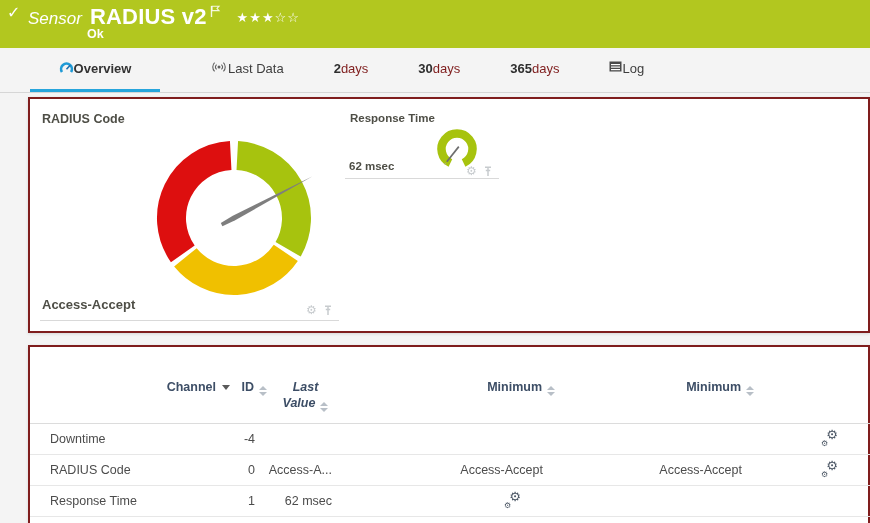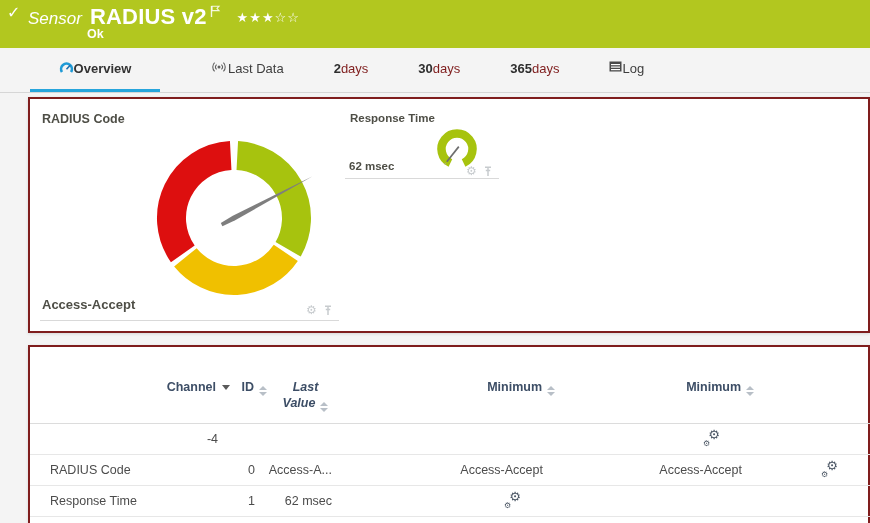--- a/index.html
+++ b/index.html
@@ -198,20 +198,21 @@
         <div class="hcell">
           <span>Minimum</span><span class="sort">
               <i class="u"></i>
               <i class="d"></i>
             </span>
         </div>
         <div class="hcell settings"></div>
       </div>
 
       <div class="trow tbody-row">
+        <div class="cell chan">Downtime</div>
         <div class="cell">-4</div>
         <div class="cell"></div>
         <div class="cell"></div>
         <div class="cell"></div>
         <div class="cell settings"><span class="gearset"><span class="big">⚙</span><span class="small">⚙</span></span></div>
       </div>
 
       <div class="trow tbody-row">
         <div class="cell chan">RADIUS Code</div>
         <div class="cell">0</div>

